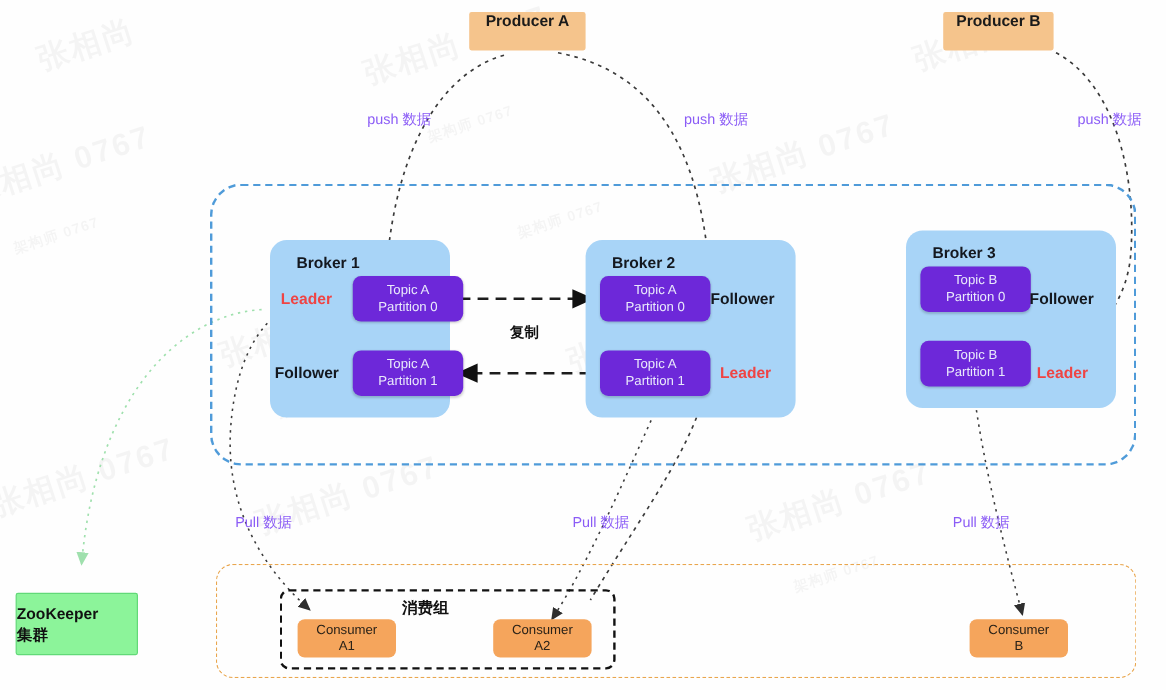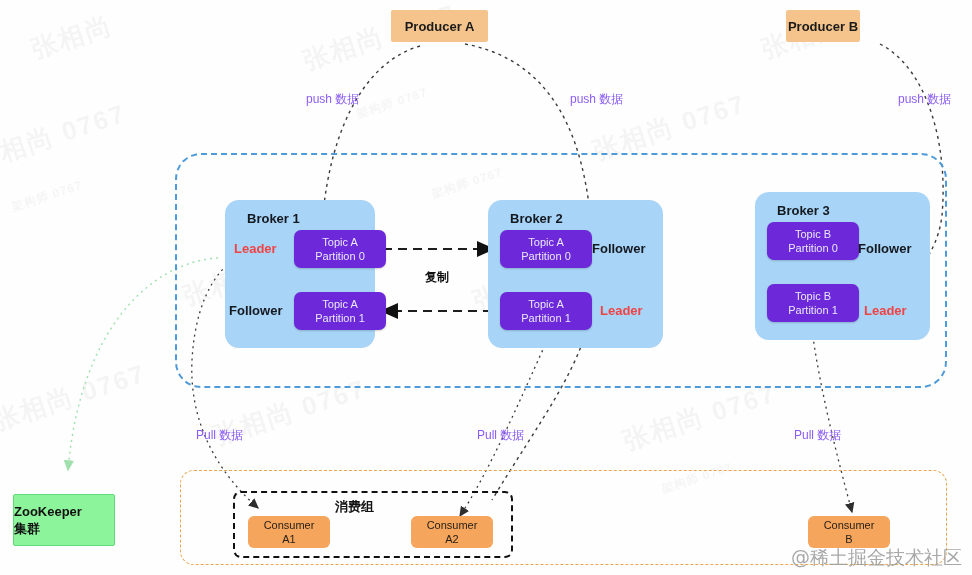--- a/index.html
+++ b/index.html
@@ -33,21 +33,21 @@
   #wires{position:absolute;left:0;top:0;width:972px;height:575px;overflow:visible;}
 
   
   .node{position:absolute;box-sizing:border-box;}
 
   .producer{
     background:#f5c48c;
     color:#1a1a1a;
     font-weight:700;
     font-size:13px;
-    display:flex;align-items:center;justify-content:center;
+    display:flex;align-items:flex-start;justify-content:center;
     border-radius:2px;
   }
 
   .cluster-box{
     border:2.5px dashed #4f9bd9;
     border-radius:26px;
     background:transparent;
   }
 
   .broker{
@@ -200,21 +200,21 @@
     <path d="M 545,345 C 520,400 490,470 460,516" fill="none" stroke="#3a3a3a" stroke-width="1.3" stroke-dasharray="2,4" marker-end="url(#ah)"></path>
 
     <path d="M 812,330 C 820,390 838,460 852,512" fill="none" stroke="#3a3a3a" stroke-width="1.3" stroke-dasharray="2,4" marker-end="url(#ah)"></path>
 
     <path d="M 218,258 C 150,262 80,330 68,470" fill="none" stroke="#9fe0ad" stroke-width="1.4" stroke-dasharray="2,4" marker-end="url(#ahg)"></path>
   </svg>
 
   <div class="node producer" style="left:391px;top:10px;width:97px;height:32px;">
     <span>Producer A</span>
   </div>
-  <div class="node producer" style="left:786px;top:10px;width:74px;height:32px;">
+  <div class="node producer" style="left:786px;top:10px;width:92px;height:32px;">
     <span>Producer B</span>
   </div>
 
   <div class="node cluster-box" style="left:175px;top:153px;width:772px;height:235px;"></div>
 
   <div class="node broker" style="left:225px;top:200px;width:150px;height:148px;">
     <div class="broker-title">Broker 1</div>
     <div class="partition" style="left:69px;top:30px;width:92px;height:38px;">
       <span>Topic A</span>
       <span>Partition 0</span>
@@ -280,15 +280,14 @@
   <div class="node consumer" style="left:808px;top:516px;width:82px;height:32px;">
     <span>Consumer</span>
     <span>B</span>
   </div>
 
   <div class="node zookeeper" style="left:13px;top:494px;width:102px;height:52px;">
     <span>ZooKeeper</span>
     <span>集群</span>
   </div>
 
-  <div class="brandmark">@稀土掘金技术社区</div>
 
 </div>
 
 </body></html>

